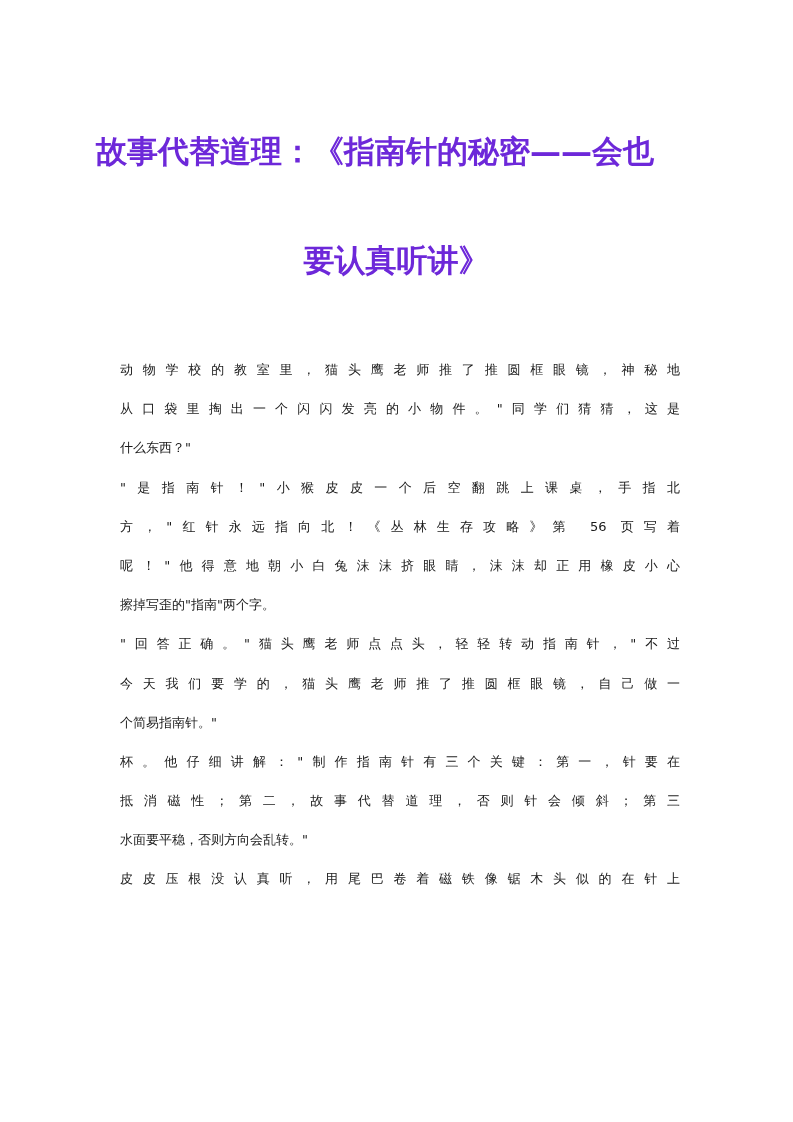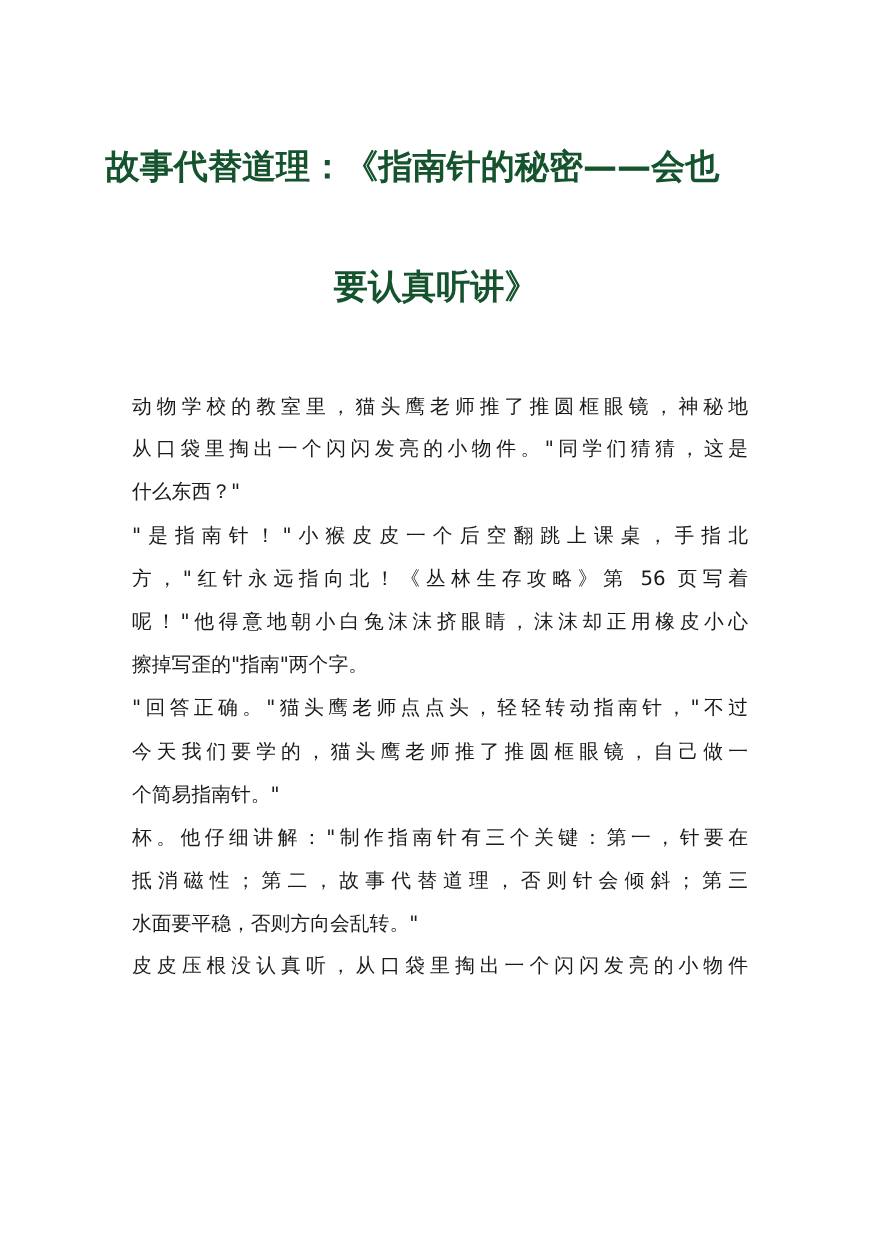--- a/index.html
+++ b/index.html
@@ -24,31 +24,31 @@
       background: #ffffff;
     }
     .title {
       position: absolute;
       left: 100px;
       width: 593px;
       text-align: center;
       font-weight: bold;
       font-size: 31px;
       letter-spacing: 0px;
-      color: #14532d;
+      color: #6d28d9;
       white-space: nowrap;
     }
     .title-line-1 { top: 131px; left: 96px; text-align: left; width: 620px; }
     .title-line-2 { top: 240px; }
     .body-text {
       position: absolute;
       left: 120px;
       top: 350px;
       width: 560px;
-      font-size: 18px;
+      font-size: 13px;
       line-height: 39.2px;
       color: #1a1a1a;
     }
     .line {
       display: block;
       white-space: nowrap;
       height: 39.2px;
       text-align: justify;
       text-align-last: justify;
     }
@@ -79,16 +79,16 @@
       <span class="line">"回答正确。"猫头鹰老师点点头，轻轻转动指南针，"不过</span>
       <span class="line">今天我们要学的，猫头鹰老师推了推圆框眼镜，自己做一</span>
       <span class="line last">个简易指南针。"</span>
     </div>
     <div>
       <span class="line">杯。他仔细讲解："制作指南针有三个关键：第一，针要在</span>
       <span class="line">抵消磁性；第二，故事代替道理，否则针会倾斜；第三</span>
       <span class="line last">水面要平稳，否则方向会乱转。"</span>
     </div>
     <div>
-      <span class="line">皮皮压根没认真听，从口袋里掏出一个闪闪发亮的小物件</span>
+      <span class="line">皮皮压根没认真听，用尾巴卷着磁铁像锯木头似的在针上</span>
     </div>
   </div>
 </div>
 
 </body></html>

